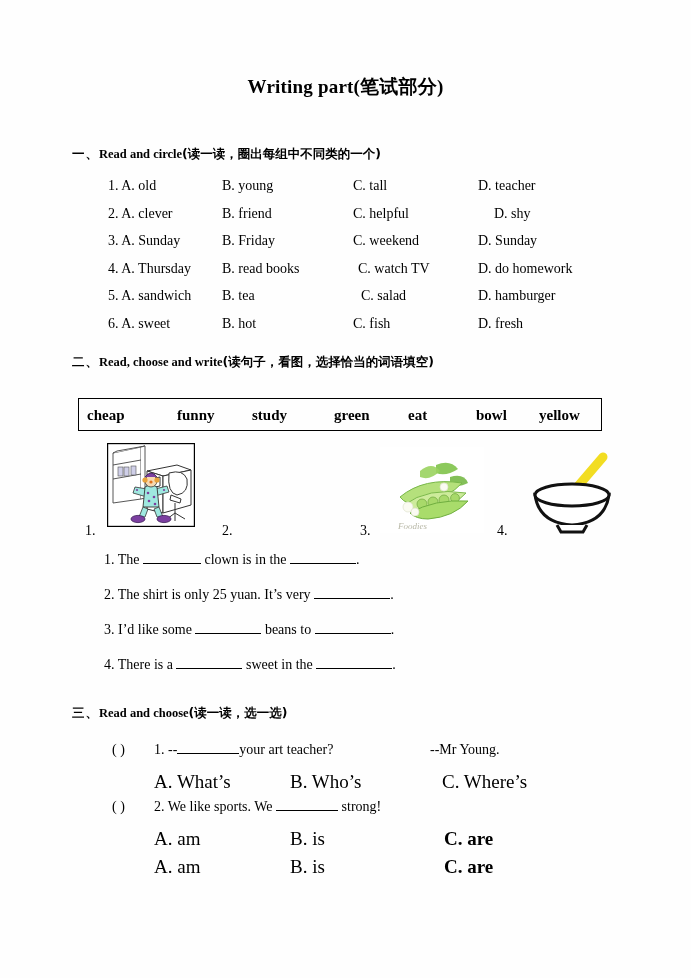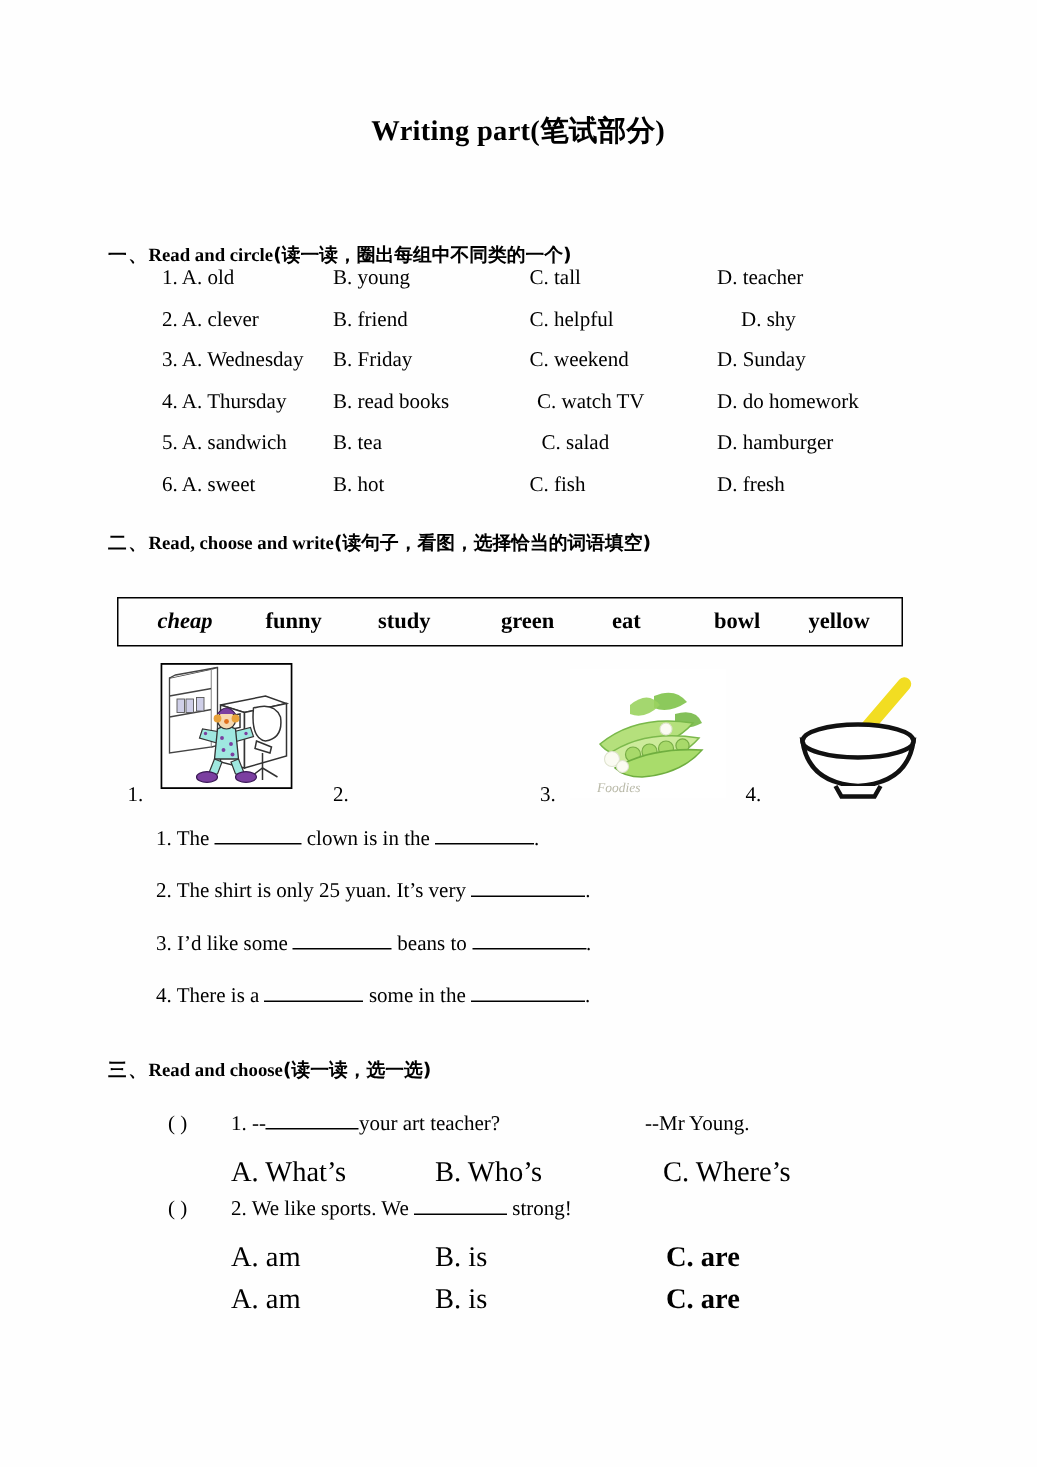--- a/index.html
+++ b/index.html
@@ -45,21 +45,21 @@
     font-size: 12.5px;
     font-weight: bold;
     letter-spacing: 1px;
   }
   .section-heading .cn {
     font-family: "DejaVu Sans", sans-serif;
     font-size: 12.5px;
     font-weight: bold;
   }
 
-  #sec1-heading { top: 146px; left: 72px; margin-top: 16px; }
+  #sec1-heading { top: 146px; left: 72px; }
   #sec2-heading { top: 354px; left: 72px; }
   #sec3-heading { top: 705px; left: 72px; }
 
   
   .mc-rows {
     position: absolute;
     top: 178px;
     left: 108px;
     width: 520px;
   }
@@ -99,21 +99,21 @@
     display: flex;
     align-items: center;
   }
   .word-bank .w {
     position: absolute;
     font-size: 15px;
     font-weight: bold;
     top: 50%;
     transform: translateY(-50%);
   }
-  .word-bank .w0 { left: 26px; font-style: italic; }
+  .word-bank .w0 { left: 8px; }
   .word-bank .w1 { left: 98px; }
   .word-bank .w2 { left: 173px; }
   .word-bank .w3 { left: 255px; }
   .word-bank .w4 { left: 329px; }
   .word-bank .w5 { left: 397px; }
   .word-bank .w6 { left: 460px; }
 
   
   .pic-row {
     position: absolute;
@@ -235,21 +235,21 @@
       <span class="opt opt-c">C. tall</span>
       <span class="opt opt-d">D. teacher</span>
     </div>
     <div class="mc-row r2">
       <span class="opt opt-a">2. A. clever</span>
       <span class="opt opt-b">B. friend</span>
       <span class="opt opt-c">C. helpful</span>
       <span class="opt opt-d">D. shy</span>
     </div>
     <div class="mc-row r3">
-      <span class="opt opt-a">3. A. Wednesday</span>
+      <span class="opt opt-a">3. A. Sunday</span>
       <span class="opt opt-b">B. Friday</span>
       <span class="opt opt-c">C. weekend</span>
       <span class="opt opt-d">D. Sunday</span>
     </div>
     <div class="mc-row r4">
       <span class="opt opt-a">4. A. Thursday</span>
       <span class="opt opt-b">B. read books</span>
       <span class="opt opt-c">C. watch TV</span>
       <span class="opt opt-d">D. do homework</span>
     </div>
@@ -415,21 +415,21 @@
       <span>3.</span>
       <span>I’d like some</span>
       <span class="blank b-med"></span>
       <span>beans to</span>
       <span class="blank b-long"></span><span>.</span>
     </div>
     <div class="fill-line">
       <span>4.</span>
       <span>There is a</span>
       <span class="blank b-med"></span>
-      <span>some in the</span>
+      <span>sweet in the</span>
       <span class="blank b-long"></span><span>.</span>
     </div>
   </div>
 
   <div class="section-heading" id="sec3-heading">
     <span class="cn-num">三、</span><span>Read and choose</span><span class="cn">(读一读，选一选)</span>
   </div>
 
   <div class="choose-block">
 

